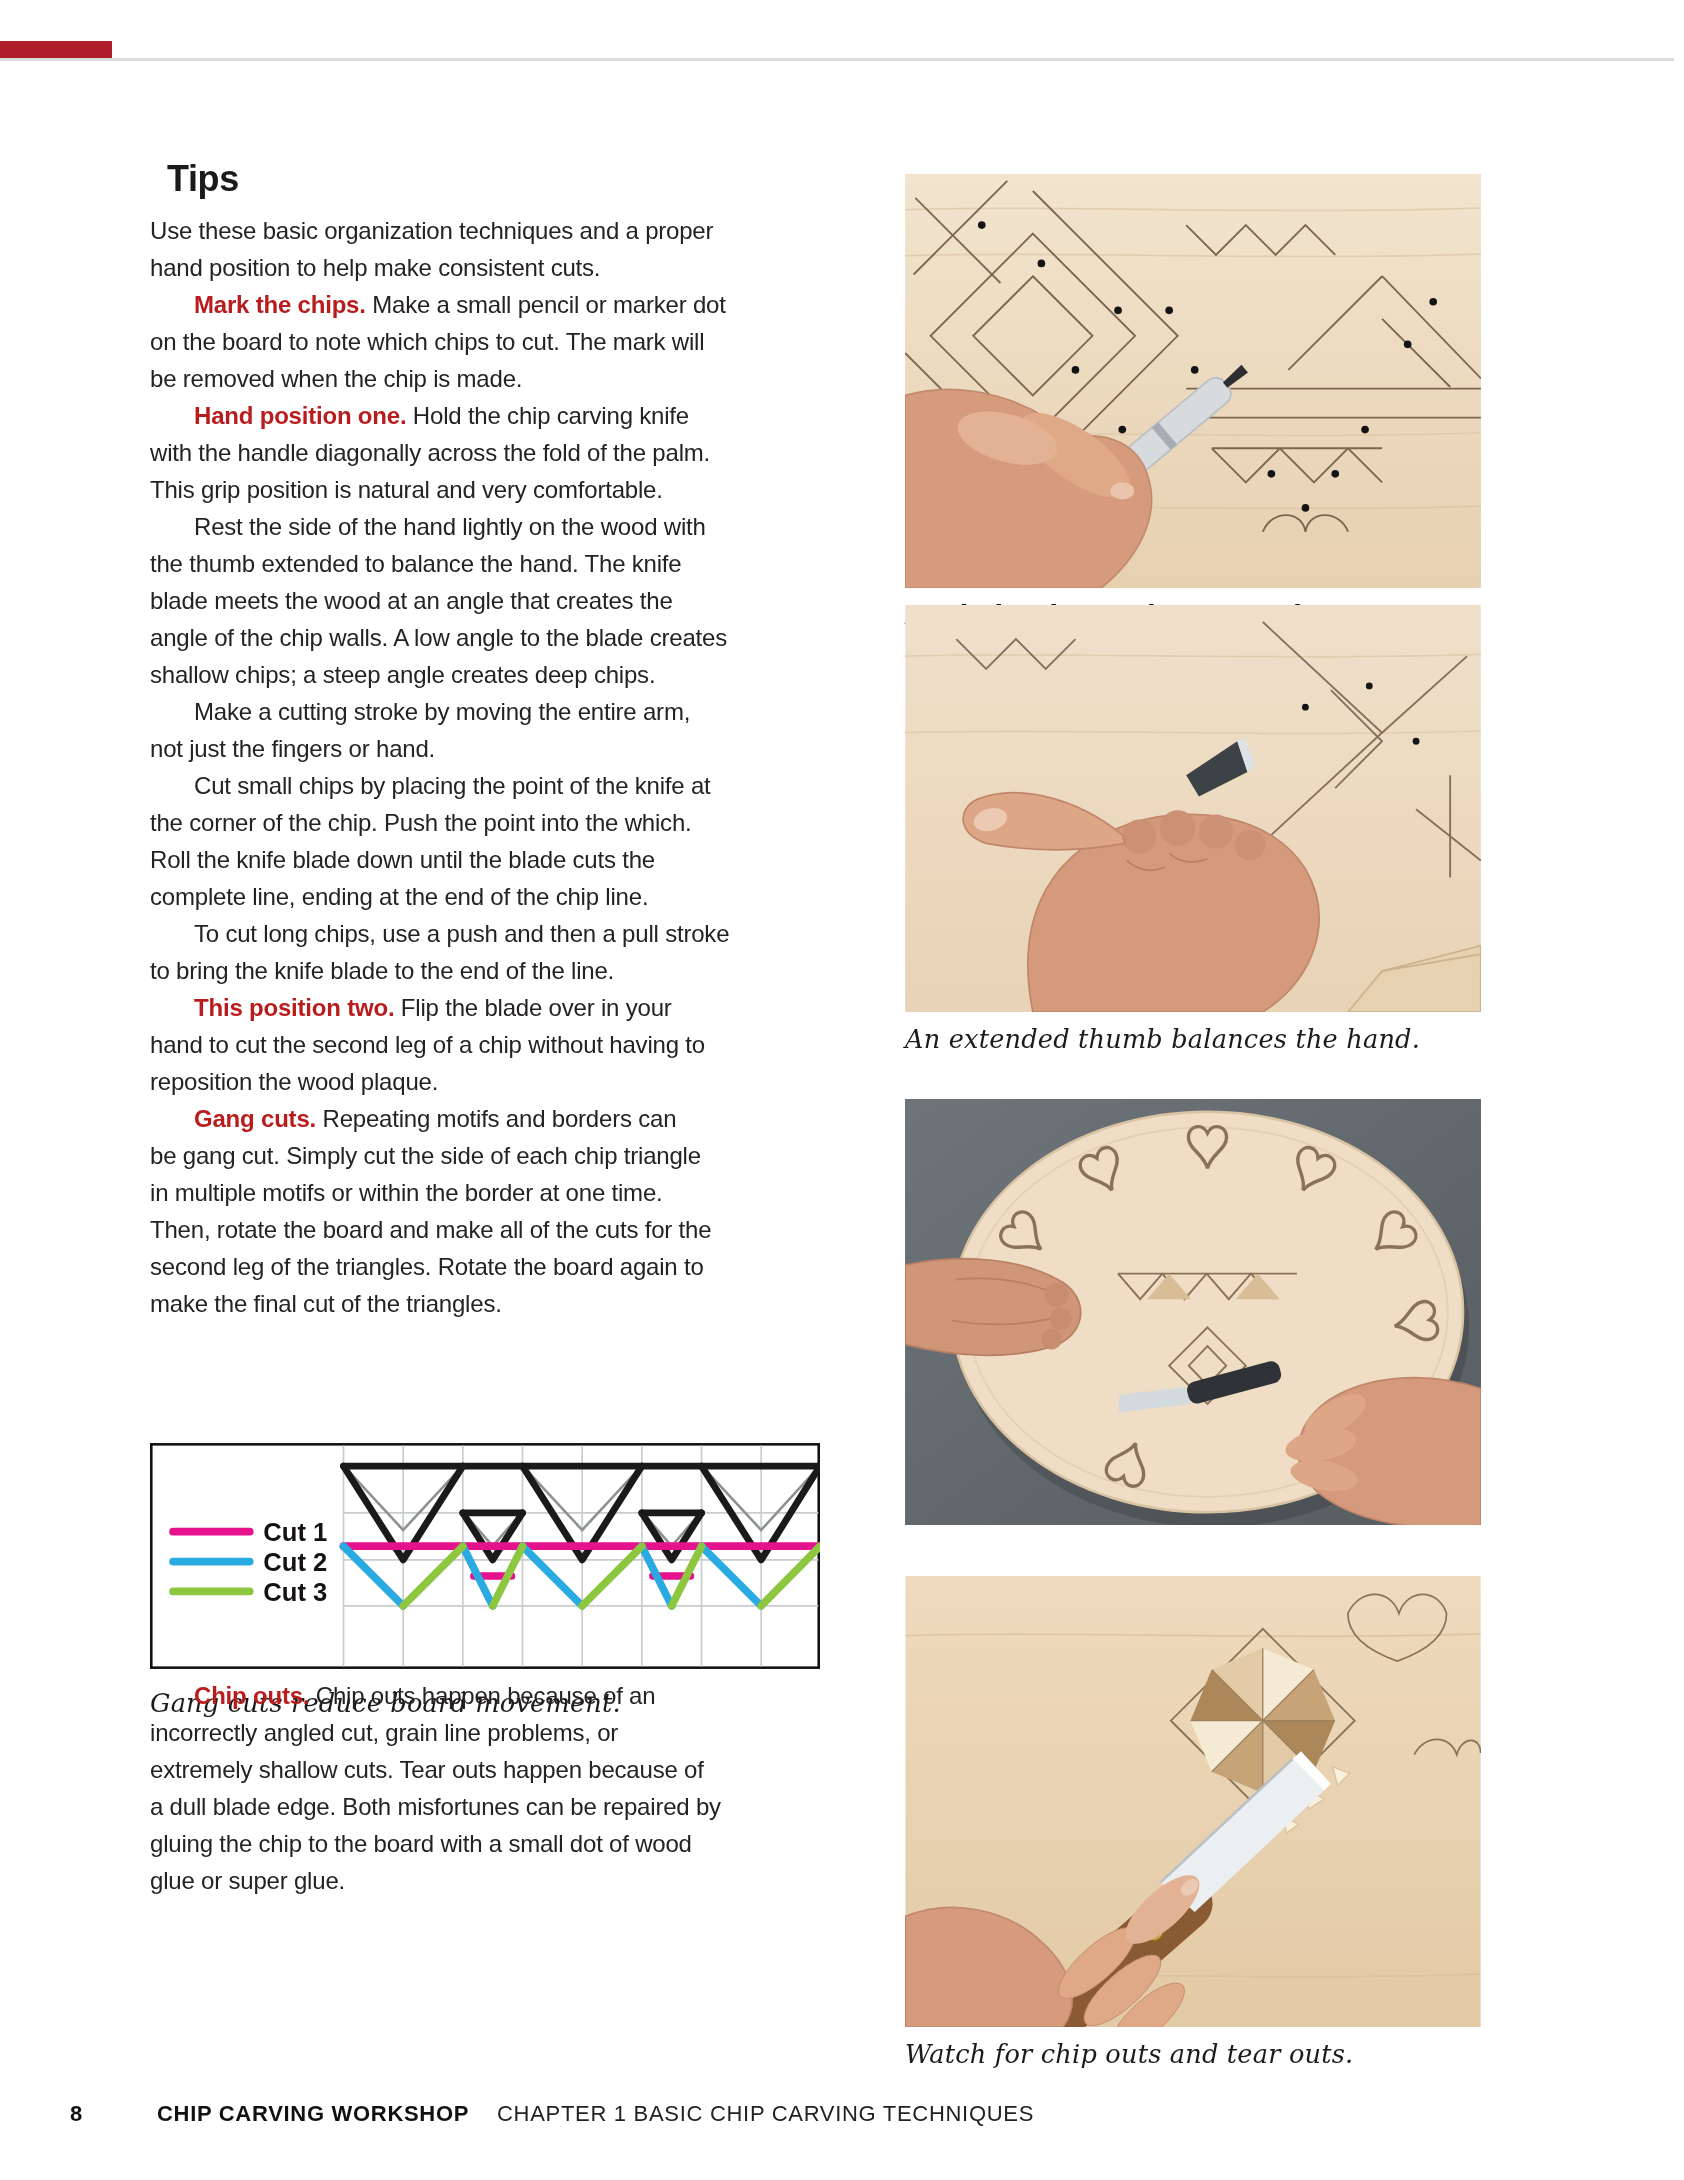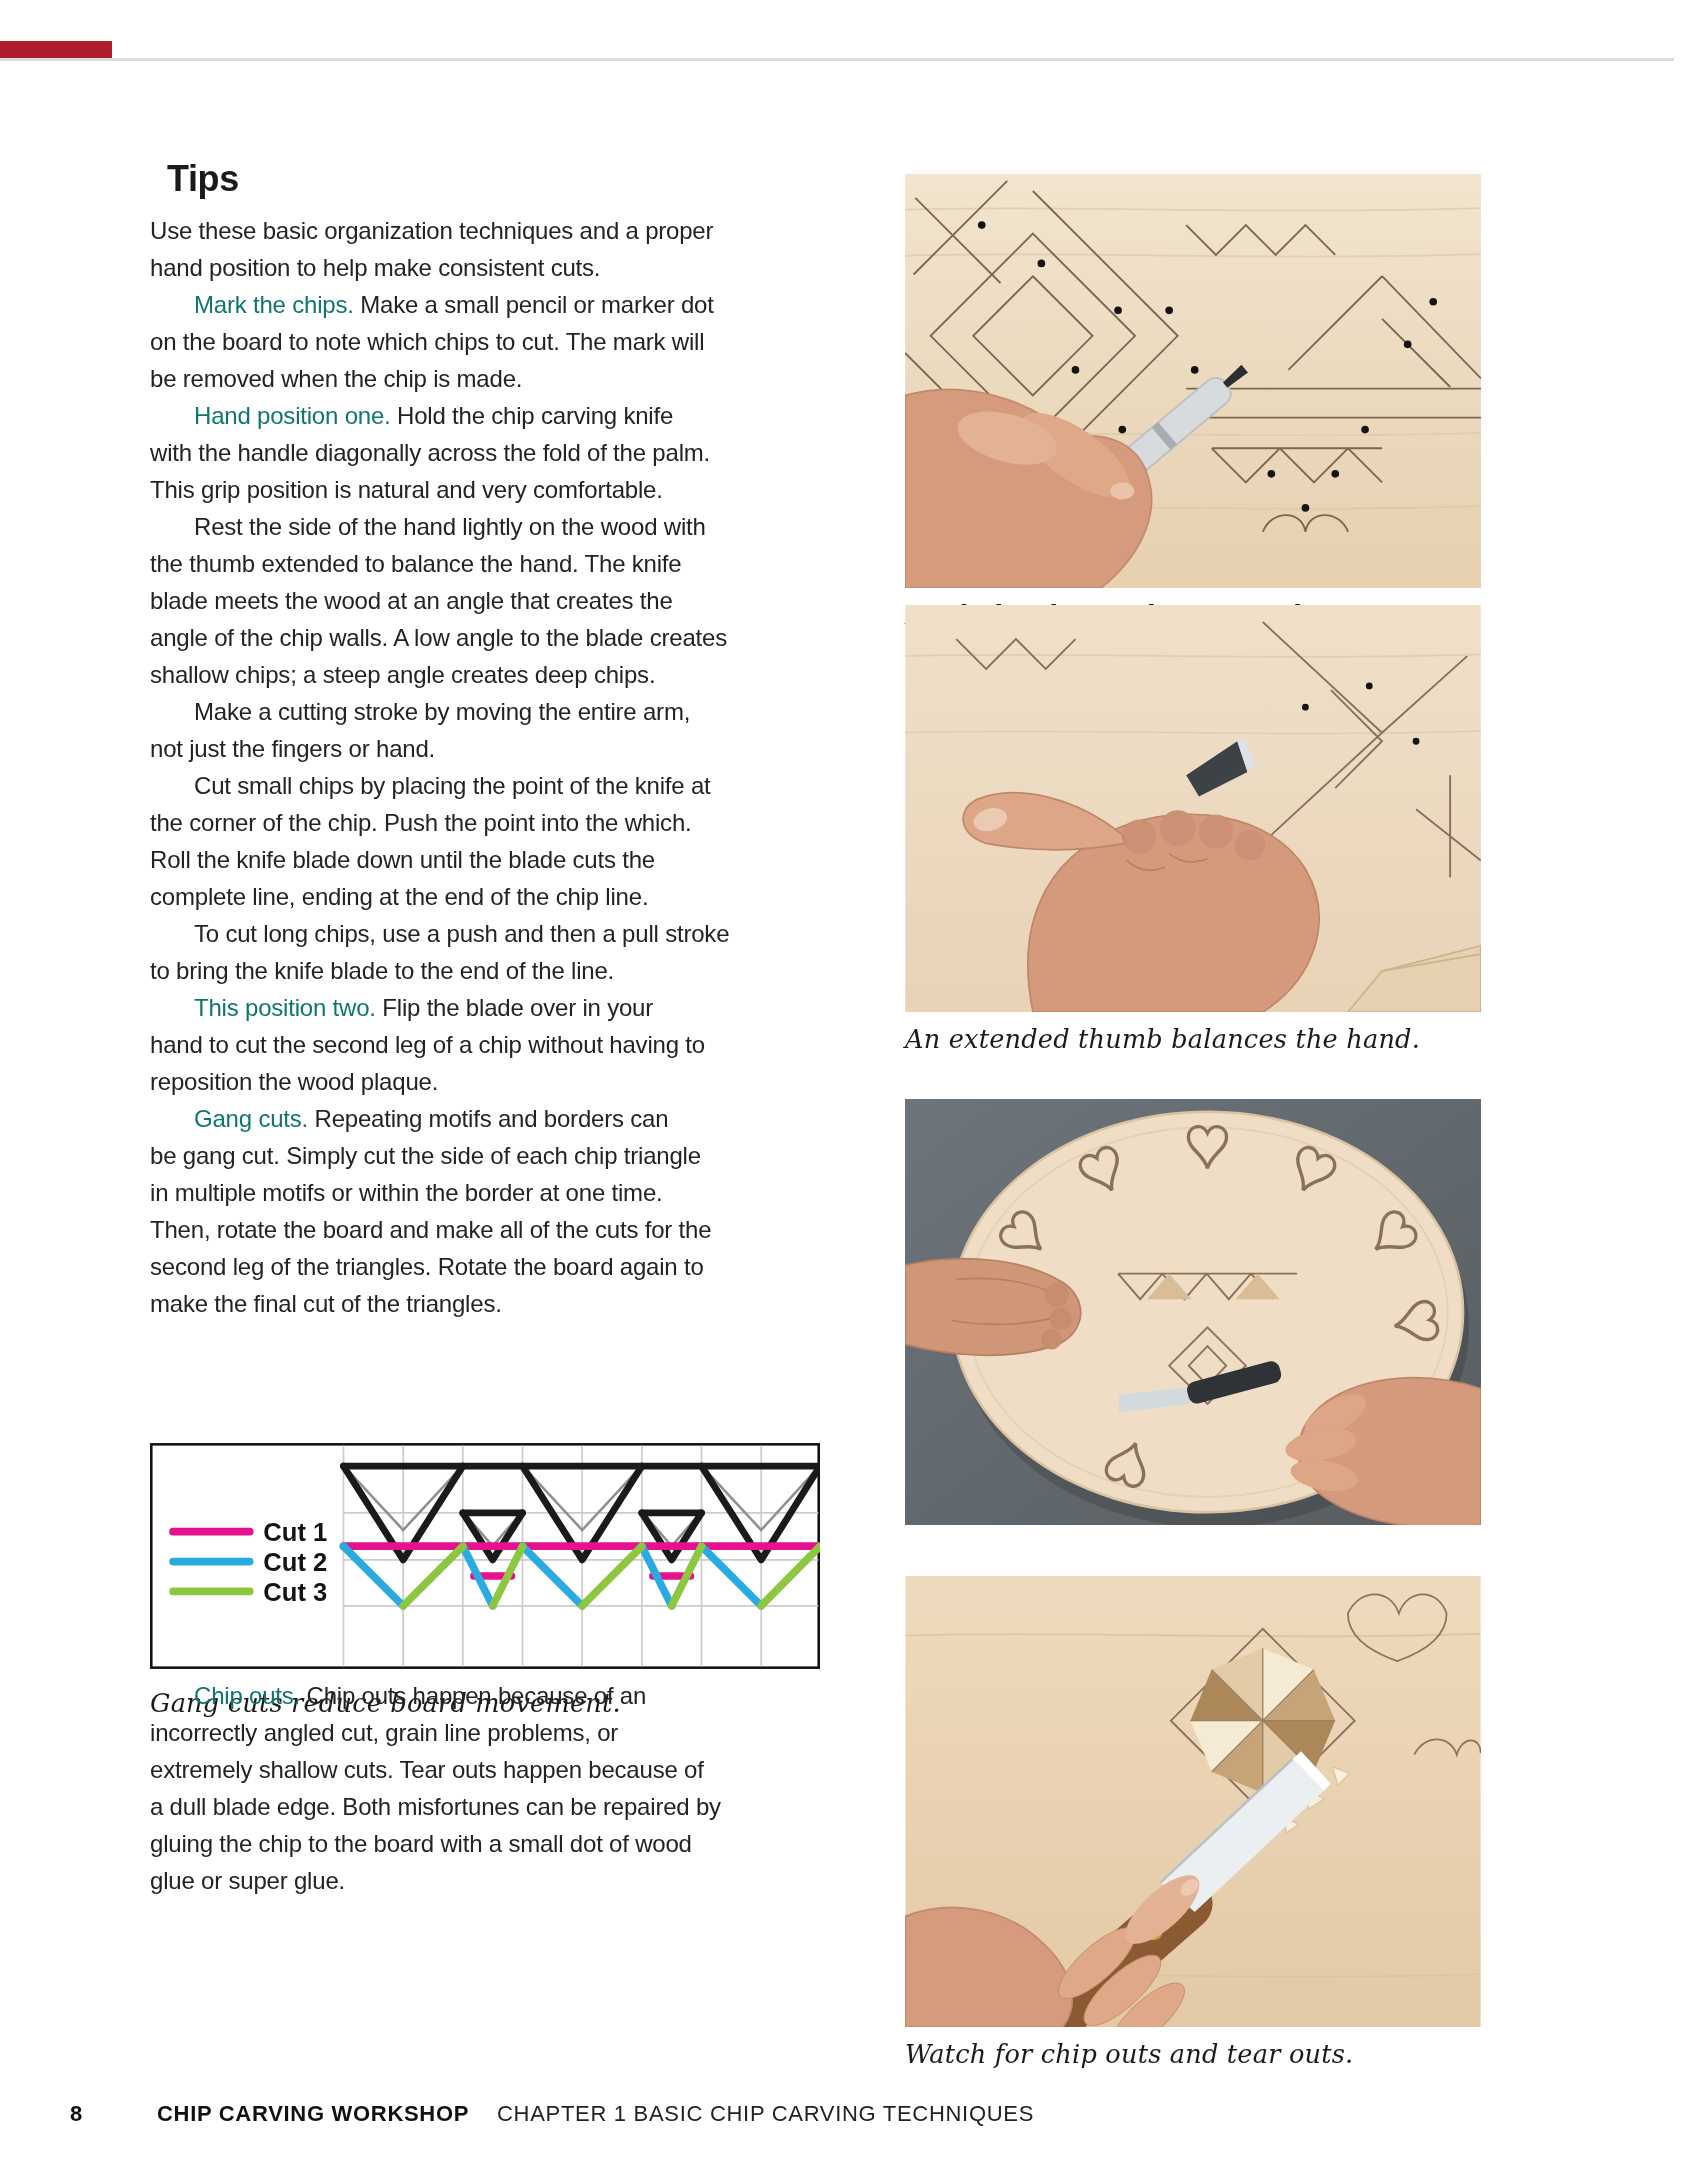--- a/index.html
+++ b/index.html
@@ -8,21 +8,21 @@
 
   
   .red-block{position:absolute;left:0;top:41px;width:112px;height:20.4px;background:#b01e2c;}
   .top-rule{position:absolute;left:0;top:58px;width:1674px;height:3.4px;background:#dcdcdc;}
 
   
   .article{position:absolute;left:150px;top:158px;width:716px;}
   .article h1{margin:0 0 12px 17px;font-size:36px;font-weight:bold;color:#1c191a;letter-spacing:-0.4px;}
   .para{margin:0;font-size:24px;line-height:37px;white-space:pre;letter-spacing:-0.2px;color:#262223;}
   .para.ind{text-indent:44px;}
-  .para .lead{font-weight:normal;color:#0f766e;}
+  .para .lead{font-weight:bold;color:#b91c1c;}
 
   .chip-outs{position:absolute;left:150px;top:1677px;width:716px;}
 
   
   .diagram{position:absolute;left:150px;top:1443px;width:670px;height:226px;}
   .diagram-caption{position:absolute;left:150px;top:1688px;}
   .caption{font-family:"DejaVu Serif","Liberation Serif",serif;font-style:italic;
            font-size:25.6px;color:#1d1a1b;letter-spacing:0.2px;}
 
   

